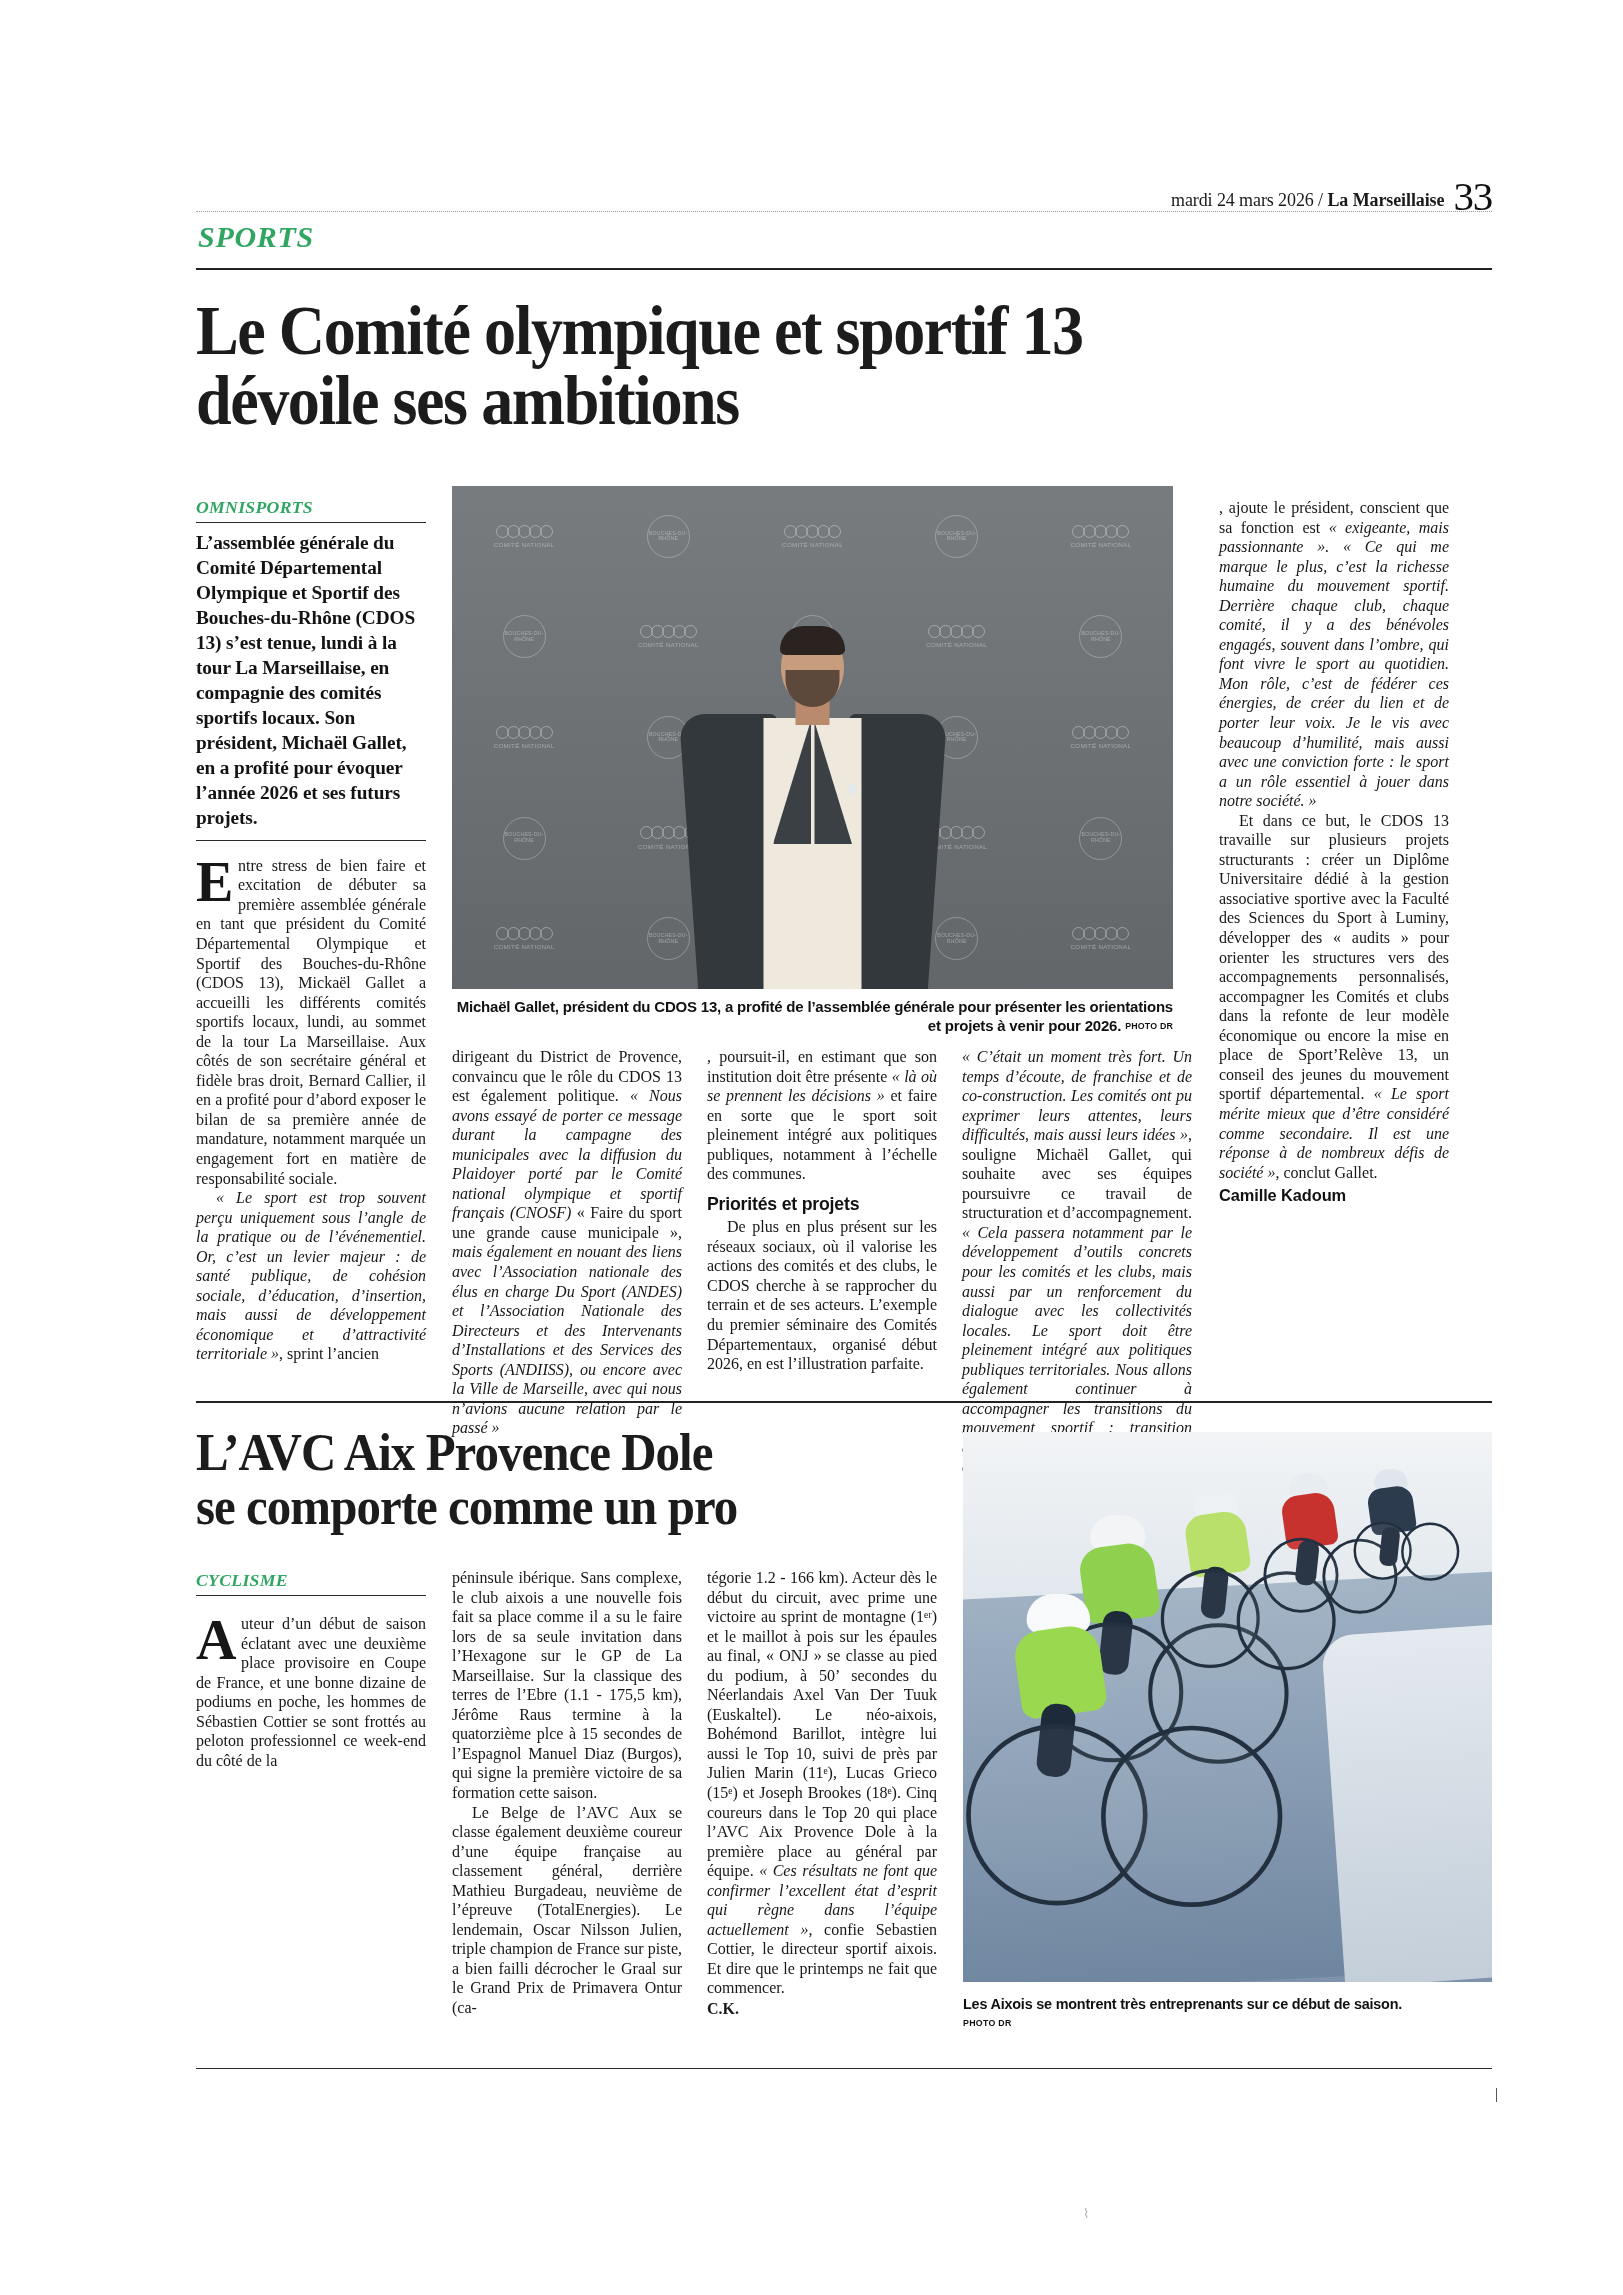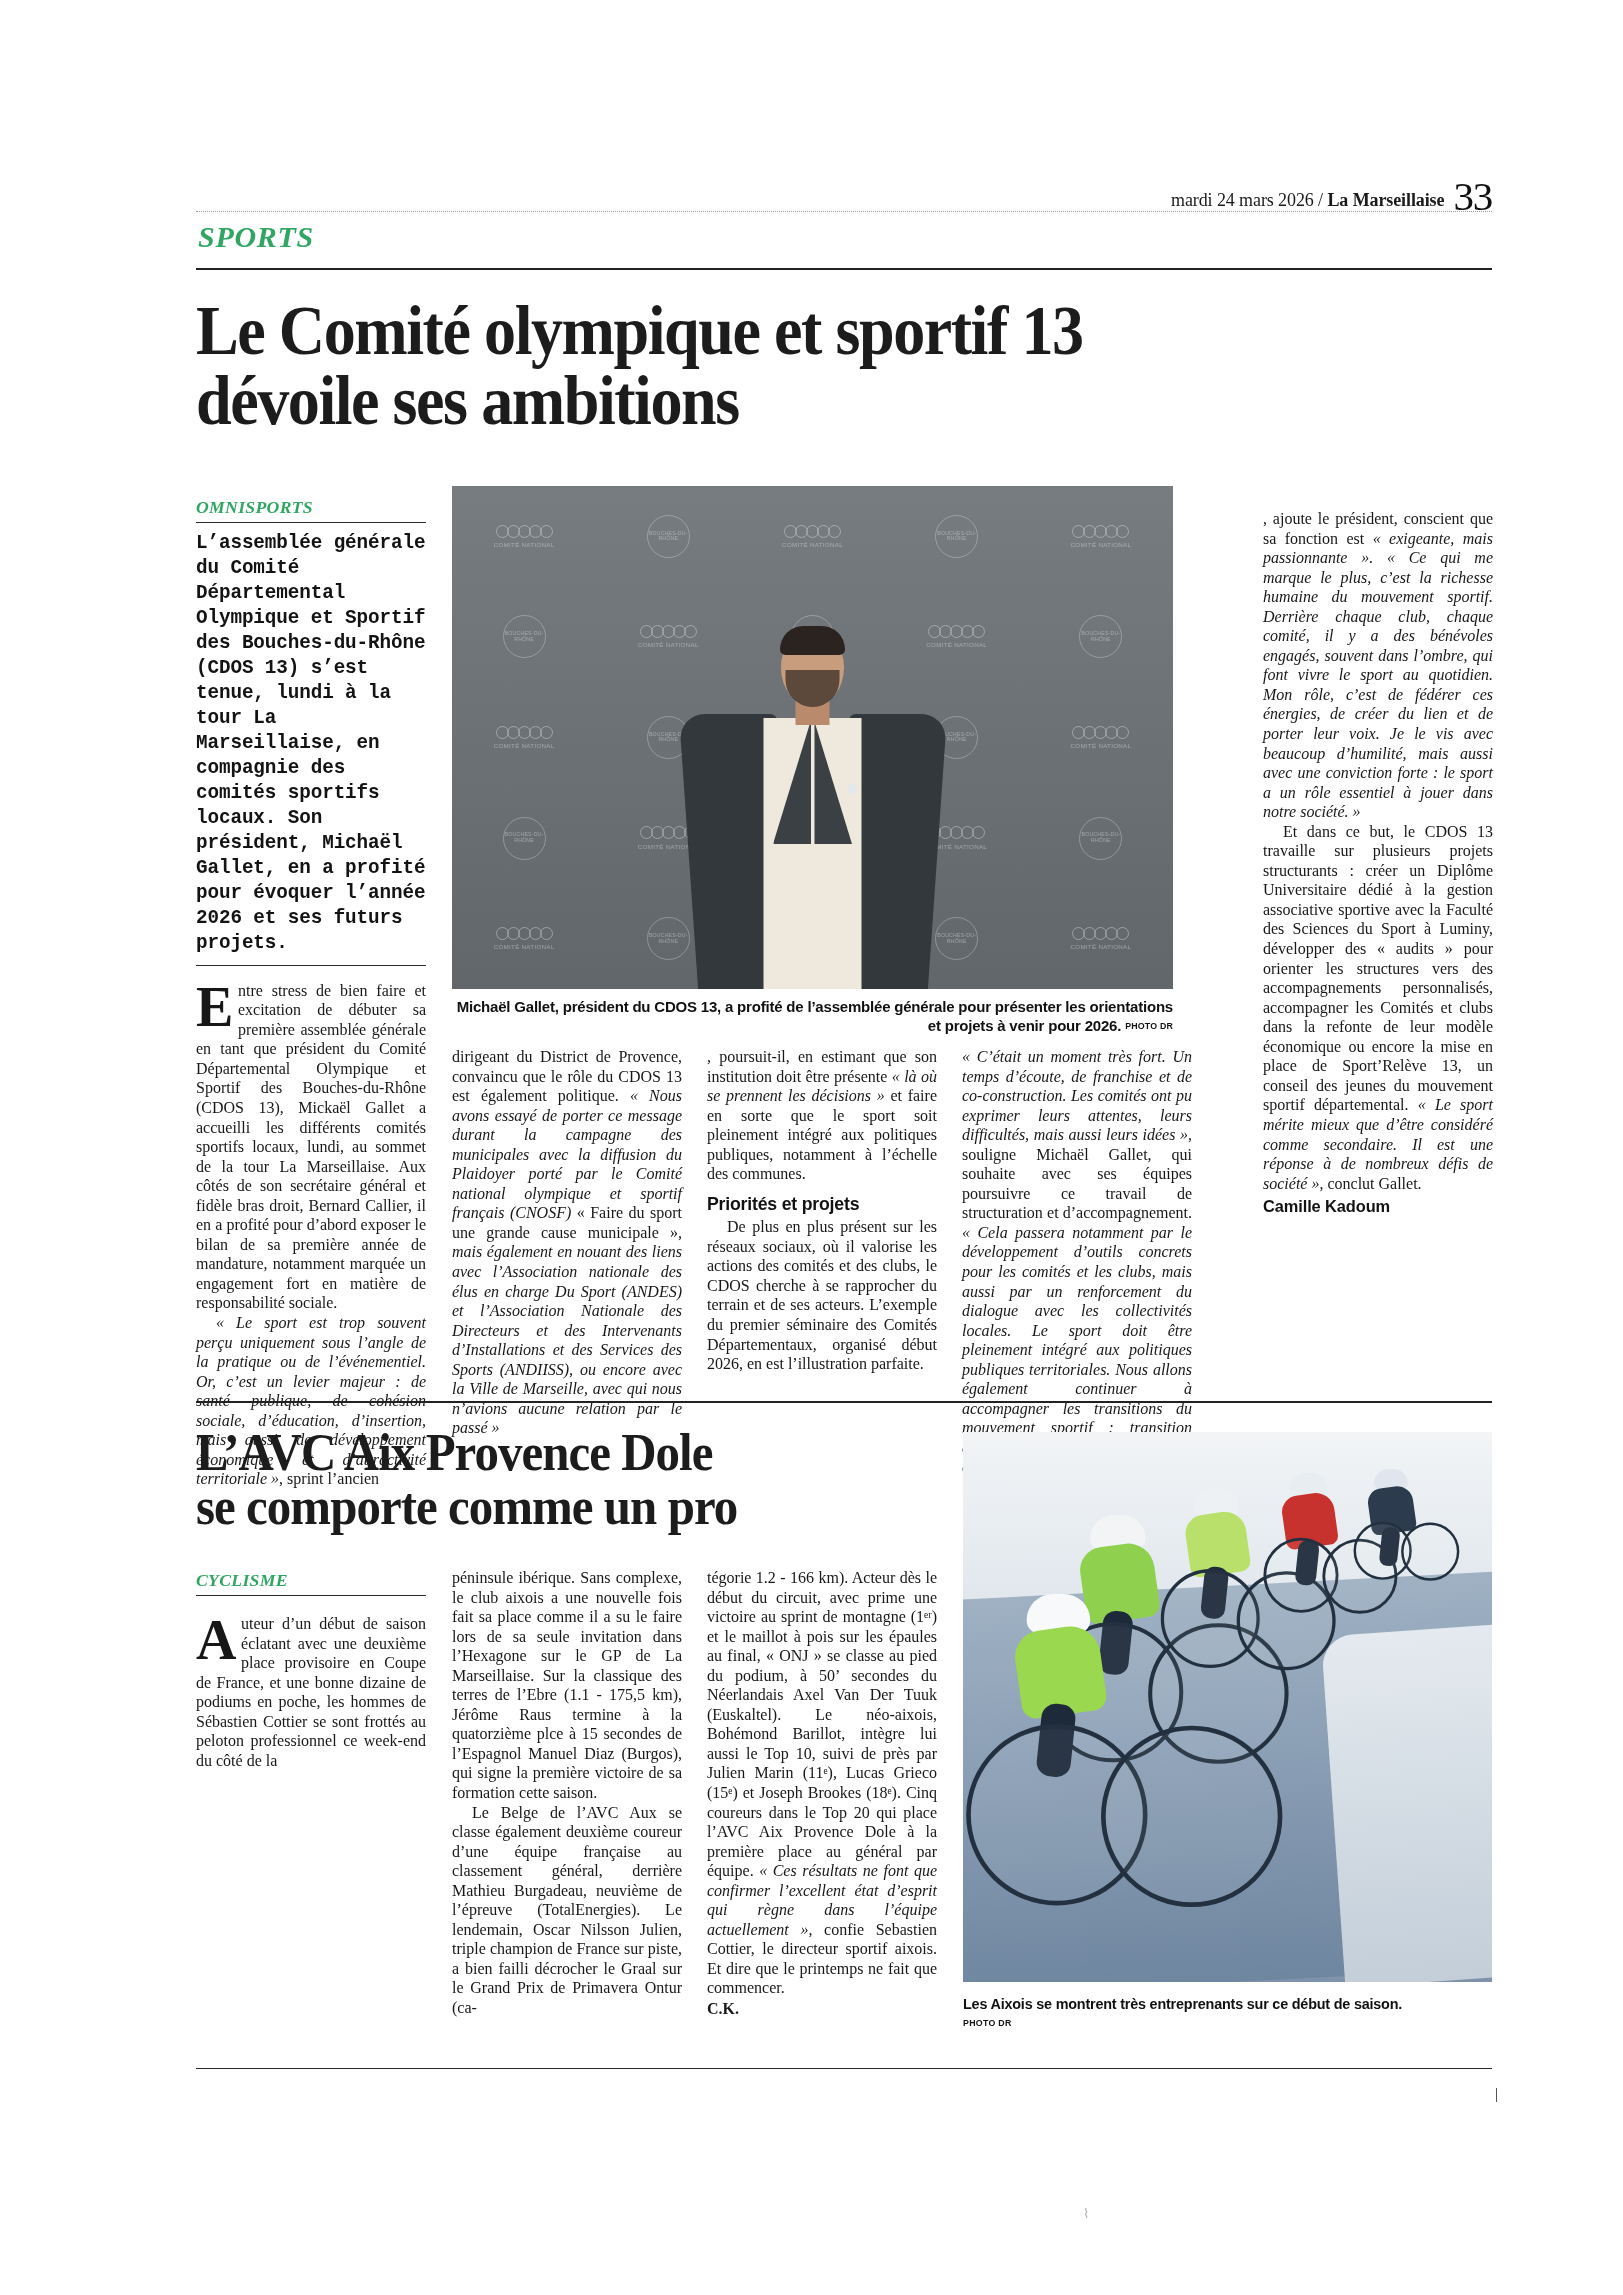--- a/index.html
+++ b/index.html
@@ -95,37 +95,37 @@
     display: block;
     transform: scaleX(0.93);
     transform-origin: left center;
   }
 
   
   .a1-colA { position: absolute; left: 196px;  top: 497px; width: 230px; }
   .a1-colB { position: absolute; left: 452px;  top: 1047px; width: 230px; }
   .a1-colC { position: absolute; left: 707px; top: 1047px; width: 230px; }
   .a1-colD { position: absolute; left: 962px; top: 1047px; width: 230px; }
-  .a1-colE { position: absolute; left: 1219px; top: 509px; width: 230px; margin-left: 44px; }
+  .a1-colE { position: absolute; left: 1219px; top: 498px; width: 230px; }
 
   .kicker {
     font-family: "Liberation Serif", serif;
     font-style: italic;
     font-weight: bold;
     font-size: 17.7px;
     color: #31a663;
     letter-spacing: 0.3px;
     margin-bottom: 3.9px;
   }
   .kicker-rule {
     border-top: 1.3px solid #2a2a2a;
     margin-bottom: 8.5px;
   }
   .standfirst {
-    font-family: Liberation Mono, monospace;
+    font-family: Liberation Serif, serif;
     font-weight: bold;
     font-size: 19.3px;
     line-height: 1.295;
     letter-spacing: -0.1px;
     color: #131313;
   }
   .standfirst-rule {
     border-top: 1.3px solid #2a2a2a;
     margin-top: 9.2px;
   }

